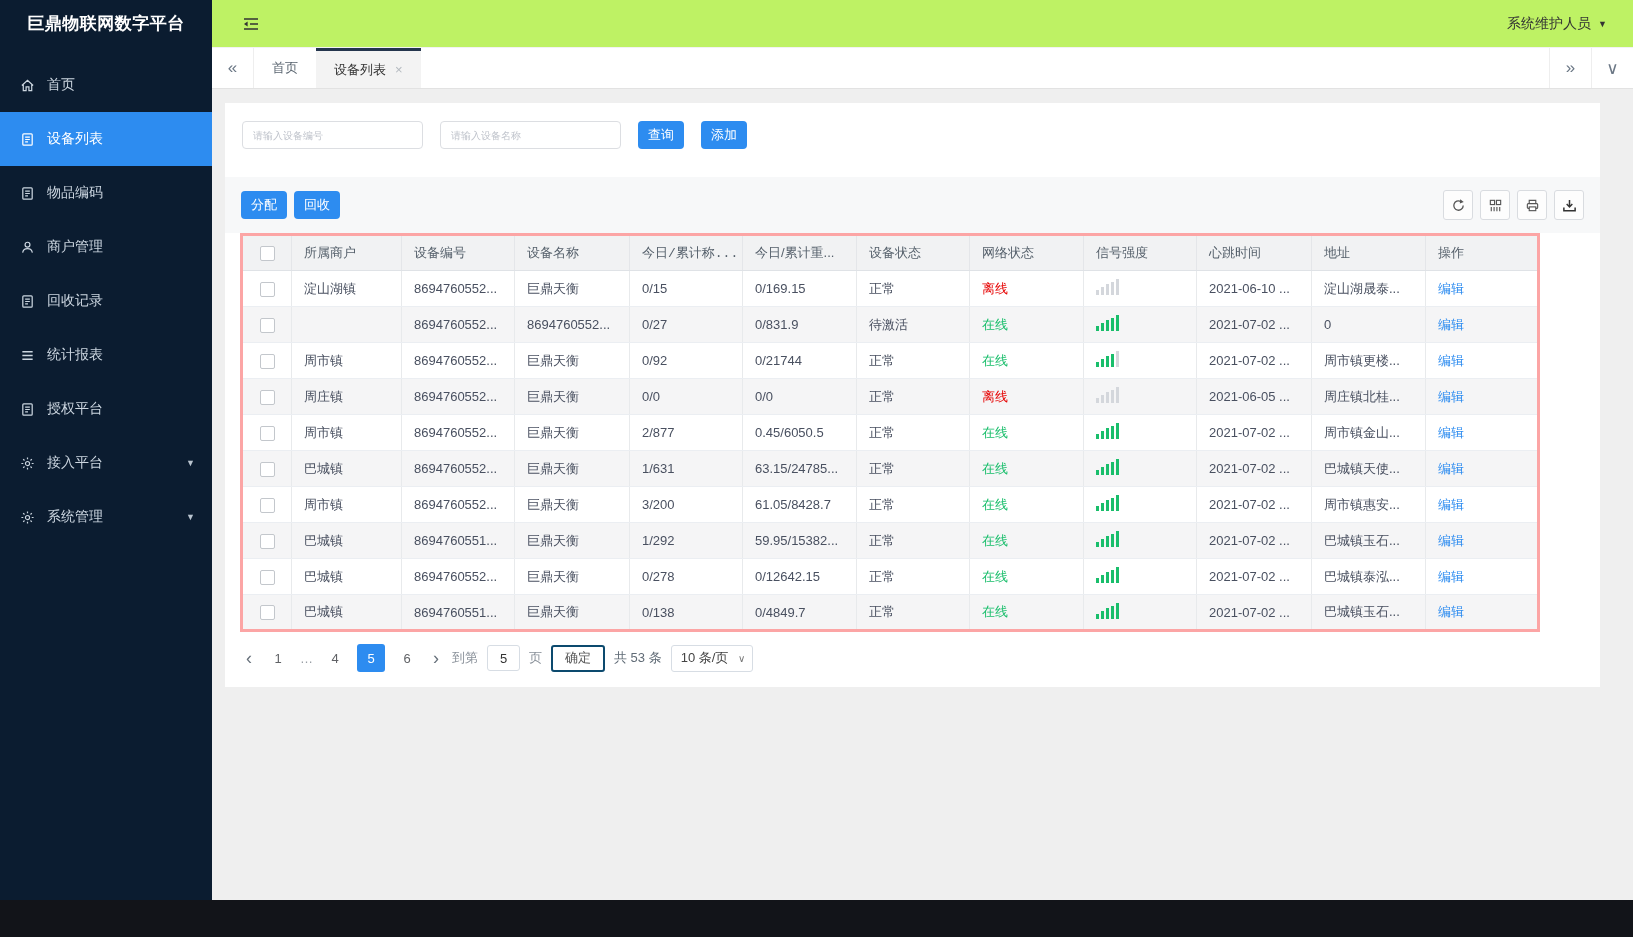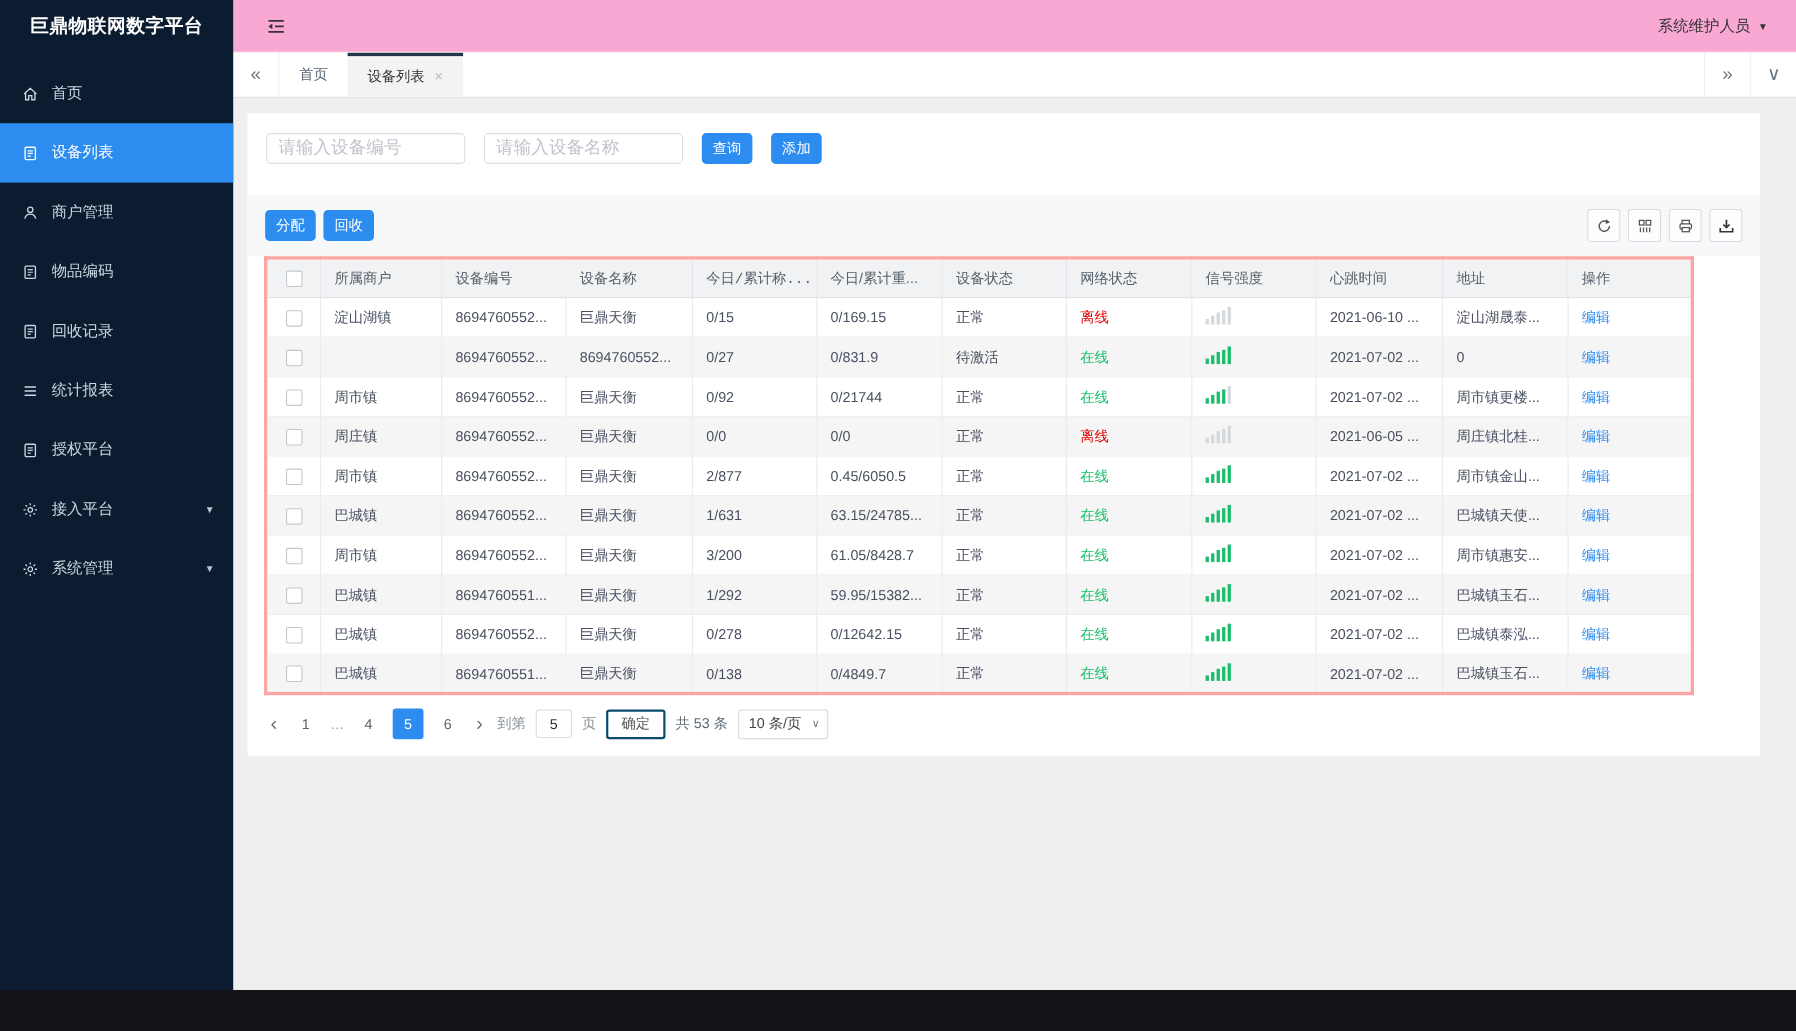--- a/index.html
+++ b/index.html
@@ -10,21 +10,21 @@
   
   .sidebar{position:absolute;left:0;top:0;width:212px;height:900px;background:#0b1c30;z-index:3}
   .logo{height:48px;line-height:48px;text-align:center;color:#fff;font-size:17px;font-weight:bold;letter-spacing:.5px;white-space:nowrap}
   .menu{padding-top:10px}
   .side-item{height:54px;display:flex;align-items:center;padding:0 20px;color:#ccd6e0;font-size:14px;cursor:pointer;position:relative}
   .side-item.active{background:#2d8cf0;color:#fff}
   .s-icon{width:16px;height:16px;margin-right:11px;display:inline-flex;align-items:center}
   .s-caret{position:absolute;right:17px;font-size:9px;color:#b9c4cf}
 
   
-  .topbar{position:absolute;left:212px;top:0;width:1421px;height:48px;background:#f9a8d4;
+  .topbar{position:absolute;left:212px;top:0;width:1421px;height:48px;background:#bef264;
           display:flex;align-items:center;justify-content:space-between;padding:0 26px 0 30px;border-bottom:1px solid #f2f2f2;z-index:2}
   .fold-btn{display:inline-flex;cursor:pointer}
   .user{display:flex;align-items:center;gap:7px;font-size:14px;color:#333;cursor:pointer}
   .user .caret{font-size:9px;color:#333}
 
   
   .tabbar{position:absolute;left:212px;top:48px;width:1421px;height:41px;background:#fff;
           border-bottom:1px solid #e2e2e2;display:flex;align-items:stretch;z-index:2}
   .tab-nav{width:42px;display:flex;align-items:center;justify-content:center;color:#6b7785;font-size:17px;cursor:pointer}
   .tab-nav.left{border-right:1px solid #eee}
@@ -33,21 +33,21 @@
   .tab{padding:0 18px;display:flex;align-items:center;gap:9px;font-size:13px;color:#5a6570;cursor:pointer}
   .tab.active{background:#f3f3f3;border-top:3px solid #24354d;color:#333}
   .tab .close{color:#b3b9bf;font-size:13px}
   .tab-spacer{flex:1}
 
   
   .content{position:absolute;left:212px;top:89px;width:1421px;height:811px;background:#efefef}
   .panel{position:absolute;left:13px;top:14px;width:1375px;height:584px;background:#fff}
 
   .searchbar{height:74px;display:flex;align-items:flex-start;gap:17px;padding:18px 0 0 17px}
-  .s-input{width:181px;height:28px;border:1px solid #dcdee2;border-radius:4px;padding:0 10px;font-size:16px;color:#333;outline:none;font-family:inherit}
+  .s-input{width:181px;height:28px;border:1px solid #dcdee2;border-radius:4px;padding:0 10px;font-size:10px;color:#333;outline:none;font-family:inherit}
   .s-input::placeholder{color:#c0c4cc}
   .btn{height:28px;padding:0 10px;border:none;border-radius:4px;background:#2d8cf0;color:#fff;font-size:13px;cursor:pointer;font-family:inherit}
 
   .table-toolbar{height:56px;background:#f7f8f9;display:flex;align-items:center;gap:7px;padding:0 16px}
   .tool-icons{margin-left:auto;display:flex;gap:7px}
   .icon-btn{width:30px;height:30px;border:1px solid #d9dce0;border-radius:3px;background:#fdfdfd;display:flex;align-items:center;justify-content:center;cursor:pointer}
 
   .data-table{margin-left:15px;width:1297px;border-collapse:collapse;table-layout:fixed;border:3px solid #fca5a5}
   .data-table th{height:36px;background:#f1f2f3;font-weight:normal;color:#55606b;font-size:13px;text-align:left;padding:0 12px;
                  border-right:1px solid #e4e6e9;border-bottom:1px solid #dfe2e6;white-space:nowrap;overflow:hidden}
@@ -97,34 +97,34 @@
           <svg viewBox="0 0 16 16" width="15" height="15">
             <rect x="3" y="2" width="10" height="12" rx="1" fill="none" stroke="currentColor" stroke-width="1.3"></rect>
             <path d="M5.5 5.5 H10.5 M5.5 8 H10.5 M5.5 10.5 H8.5" stroke="currentColor" stroke-width="1.2" fill="none"></path>
           </svg>
         </span>
         <span class="s-label">设备列表</span>
       </div>
       <div class="side-item">
         <span class="s-icon">
           <svg viewBox="0 0 16 16" width="15" height="15">
+            <rect x="3" y="2" width="10" height="12" rx="1" fill="none" stroke="currentColor" stroke-width="1.3"></rect>
+            <path d="M5.5 5.5 H10.5 M5.5 8 H10.5 M5.5 10.5 H8.5" stroke="currentColor" stroke-width="1.2" fill="none"></path>
+          </svg>
+        </span>
+        <span class="s-label">物品编码</span>
+      </div>
+      <div class="side-item">
+        <span class="s-icon">
+          <svg viewBox="0 0 16 16" width="15" height="15">
             <circle cx="8" cy="5" r="2.6" fill="none" stroke="currentColor" stroke-width="1.3"></circle>
             <path d="M2.8 13.5 C3.4 10.5 5.5 9.3 8 9.3 C10.5 9.3 12.6 10.5 13.2 13.5" fill="none" stroke="currentColor" stroke-width="1.3"></path>
           </svg>
         </span>
         <span class="s-label">商户管理</span>
-      </div>
-      <div class="side-item">
-        <span class="s-icon">
-          <svg viewBox="0 0 16 16" width="15" height="15">
-            <rect x="3" y="2" width="10" height="12" rx="1" fill="none" stroke="currentColor" stroke-width="1.3"></rect>
-            <path d="M5.5 5.5 H10.5 M5.5 8 H10.5 M5.5 10.5 H8.5" stroke="currentColor" stroke-width="1.2" fill="none"></path>
-          </svg>
-        </span>
-        <span class="s-label">物品编码</span>
       </div>
       <div class="side-item">
         <span class="s-icon">
           <svg viewBox="0 0 16 16" width="15" height="15">
             <rect x="3" y="2" width="10" height="12" rx="1" fill="none" stroke="currentColor" stroke-width="1.3"></rect>
             <path d="M5.5 5.5 H10.5 M5.5 8 H10.5 M5.5 10.5 H8.5" stroke="currentColor" stroke-width="1.2" fill="none"></path>
           </svg>
         </span>
         <span class="s-label">回收记录</span>
       </div>

